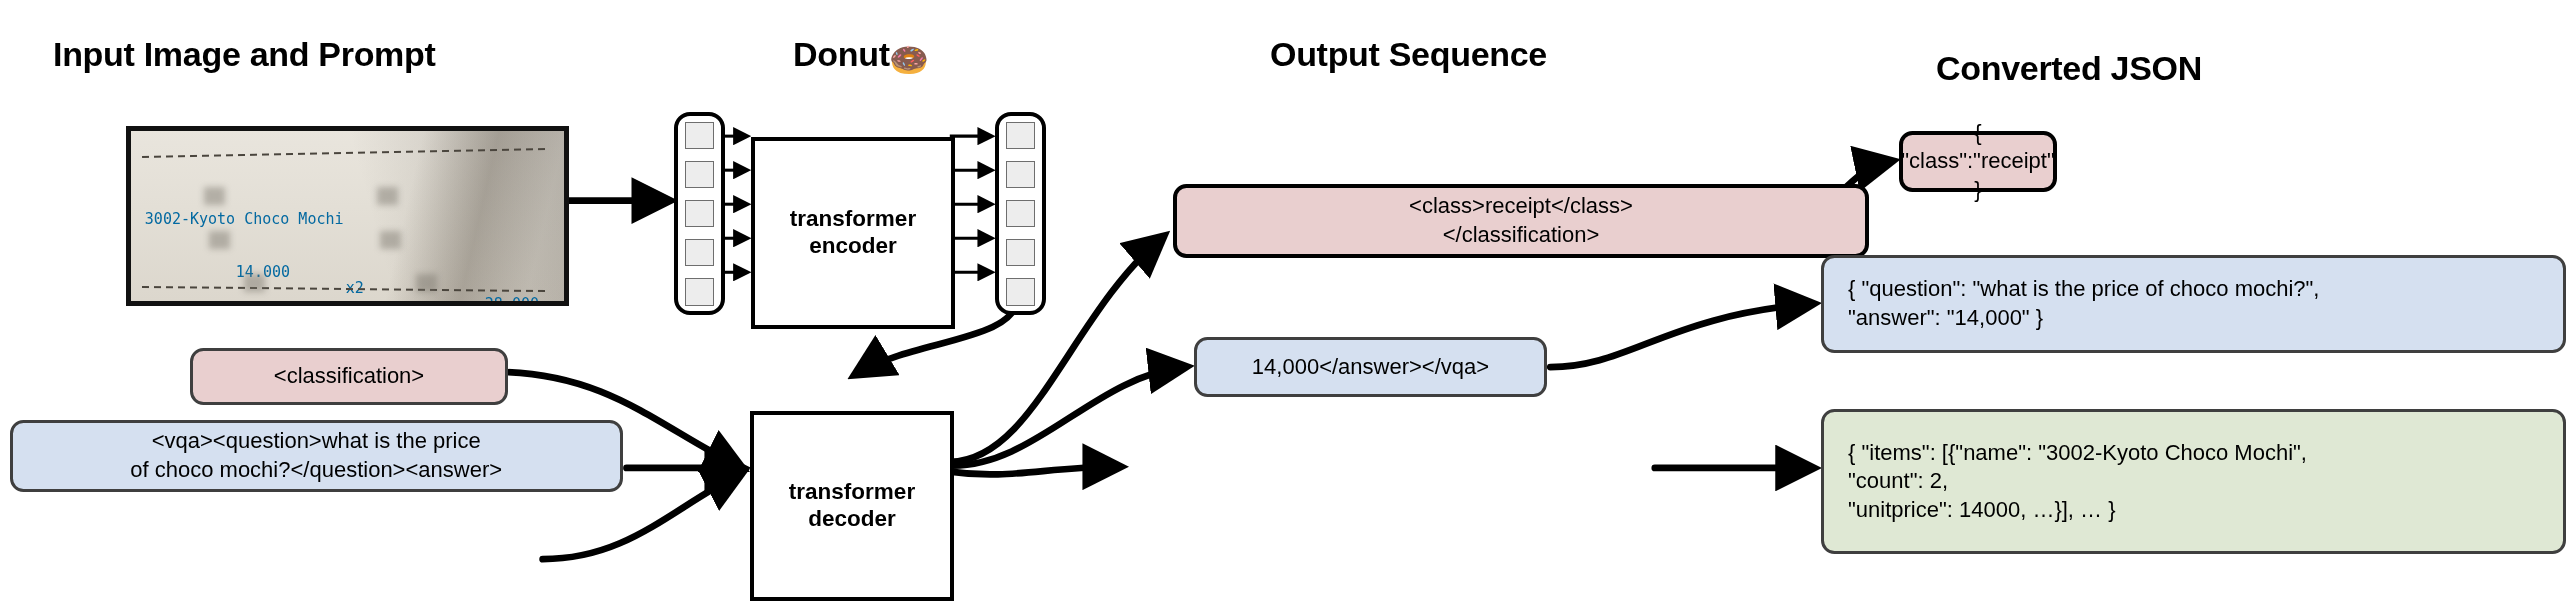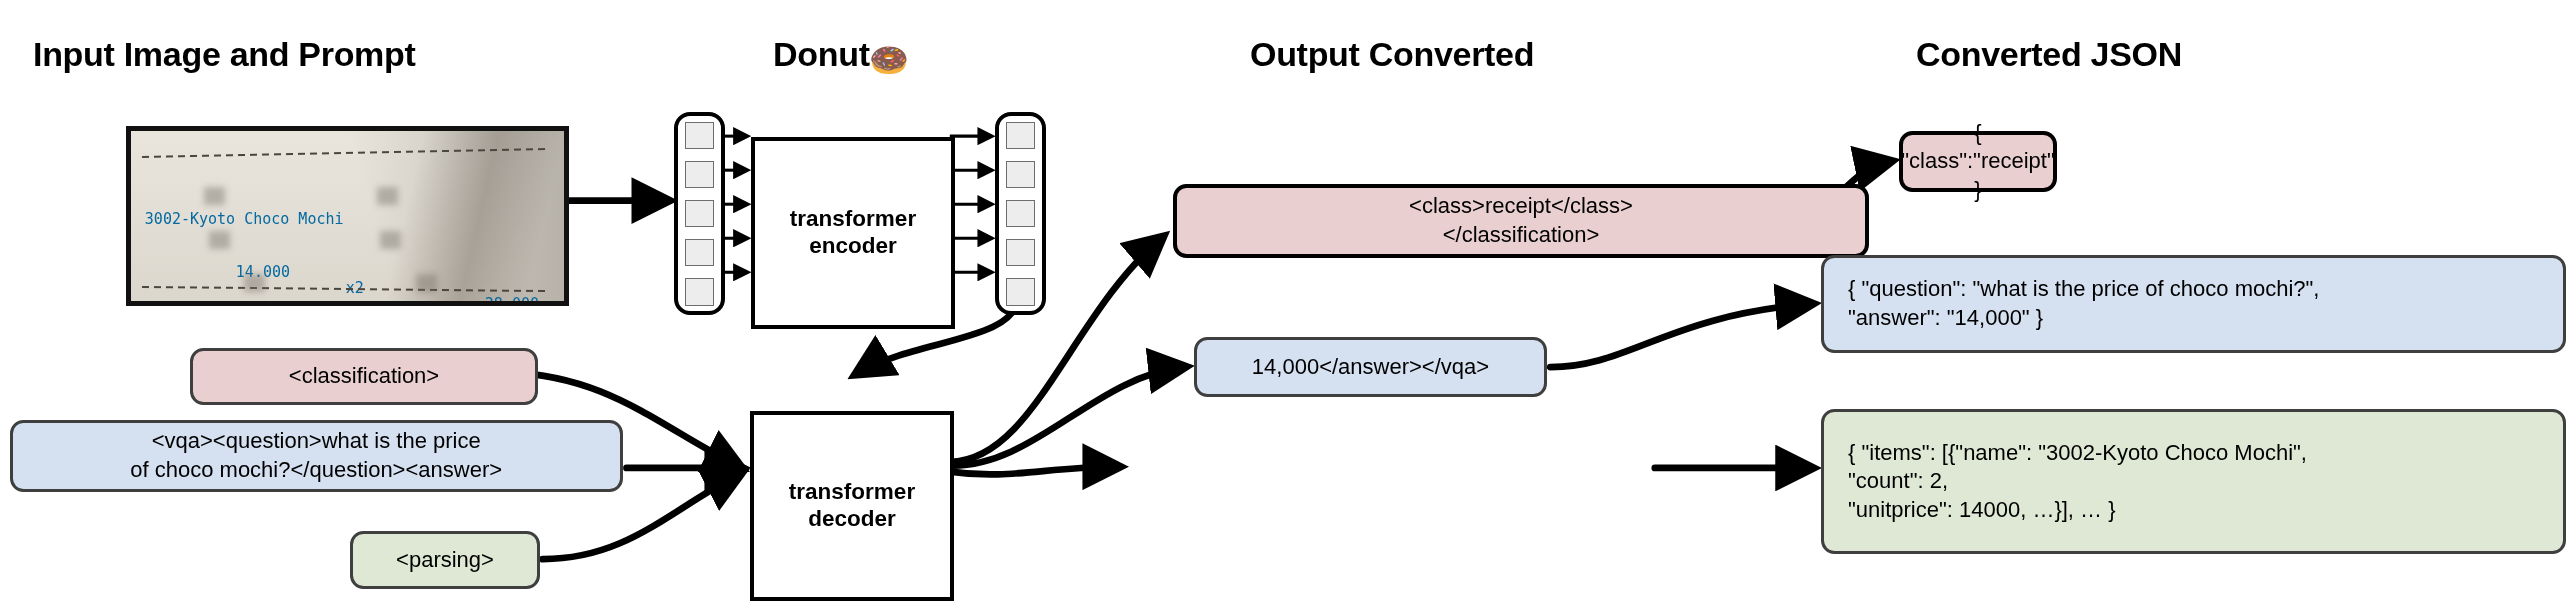--- a/index.html
+++ b/index.html
@@ -6,21 +6,21 @@
   body{width:2576px;height:612px;position:relative;overflow:hidden;
        font-family:"Liberation Sans","DejaVu Sans",sans-serif;}
 
   .canvas{position:absolute;left:0;top:0;width:2576px;height:612px;}
 
   svg.wires{position:absolute;left:0;top:0;width:2576px;height:612px;
             pointer-events:none;z-index:5;}
 
   
   .heading{position:absolute;font-size:34px;font-weight:bold;color:#000;
-           white-space:nowrap;letter-spacing:-0.3px;z-index:8;}
+           white-space:nowrap;letter-spacing:-0.3px;z-index:8;margin-left:20px;}
 
   
   .receipt-frame{position:absolute;border:5.5px solid #111;background:#cdc8bf;
                  overflow:hidden;z-index:6;}
   .receipt-paper{position:absolute;inset:0;
       background:
         linear-gradient(103deg, rgba(255,255,255,0) 62%, rgba(120,112,100,.42) 78%, rgba(190,185,176,.15) 92%),
         linear-gradient(180deg,#e9e5dd 0%,#e3dfd6 45%,#dcd7cd 100%);
   }
   .receipt-paper::after{content:"";position:absolute;inset:0;
@@ -66,23 +66,23 @@
 <body>
 
 <div class="canvas">
 
   <div class="heading" style="left:33px;top:35px;">Input Image and Prompt</div>
 
   <div class="heading" style="left:773px;top:35px;">
     <span>Donut</span><span class="donut-emoji">🍩</span>
   </div>
 
-  <div class="heading" style="left:1250px;top:35px;">Output Converted</div>
-
-  <div class="heading" style="left:1916px;top:35px;">Converted JSON</div>
+  <div class="heading" style="left:1250px;top:35px;">Output Sequence</div>
+
+  <div class="heading" style="left:1916px;top:49px;">Converted JSON</div>
 
   <div class="receipt-frame" style="left:126px;top:126px;width:433px;height:170px;">
     <div class="receipt-paper"></div>
 
     <div class="rdash" style="top:20.7px;transform:rotate(-1.1deg);"></div>
 
     <div class="rtext" style="top:33px;">
       <div class="rline">
         <span class="rl-name">3002-Kyoto Choco Mochi</span>
       </div>
@@ -128,26 +128,25 @@
     <div class="tokcell"></div>
     <div class="tokcell"></div>
     <div class="tokcell"></div>
   </div>
 
   <div class="tblock" style="left:750px;top:386px;width:196px;height:182px;">
     <span style="white-space:pre-line;">transformer
 decoder</span>
   </div>
 
-  <div class="rbox pink" style="left:190px;top:348px;width:348px;height:57px;">&lt;classification&gt;</div>
+  <div class="rbox pink" style="left:190px;top:348px;width:318px;height:57px;">&lt;classification&gt;</div>
 
   <div class="rbox blue" style="left:9.7px;top:420px;width:613px;height:72px;">&lt;vqa&gt;&lt;question&gt;what is the price
 of choco mochi?&lt;/question&gt;&lt;answer&gt;</div>
 
-  <div class="rbox green" style="left:350px;top:531px;width:190px;height:58px;">&lt;parsing&gt;</div>
 
   <div class="rbox pink heavy" style="left:1173px;top:184px;width:696px;height:74px;">&lt;class&gt;receipt&lt;/class&gt;
 &lt;/classification&gt;</div>
 
   <div class="rbox blue" style="left:1194px;top:337px;width:353px;height:60px;">14,000&lt;/answer&gt;&lt;/vqa&gt;</div>
 
 
   <div class="rbox pink heavy" style="left:1899px;top:131px;width:158px;height:61px;">{ "class":"receipt" }</div>
 
   <div class="rbox blue left-align" style="left:1821px;top:255px;width:745px;height:98px;padding-left:24px;">{ "question": "what is the price of choco mochi?",

